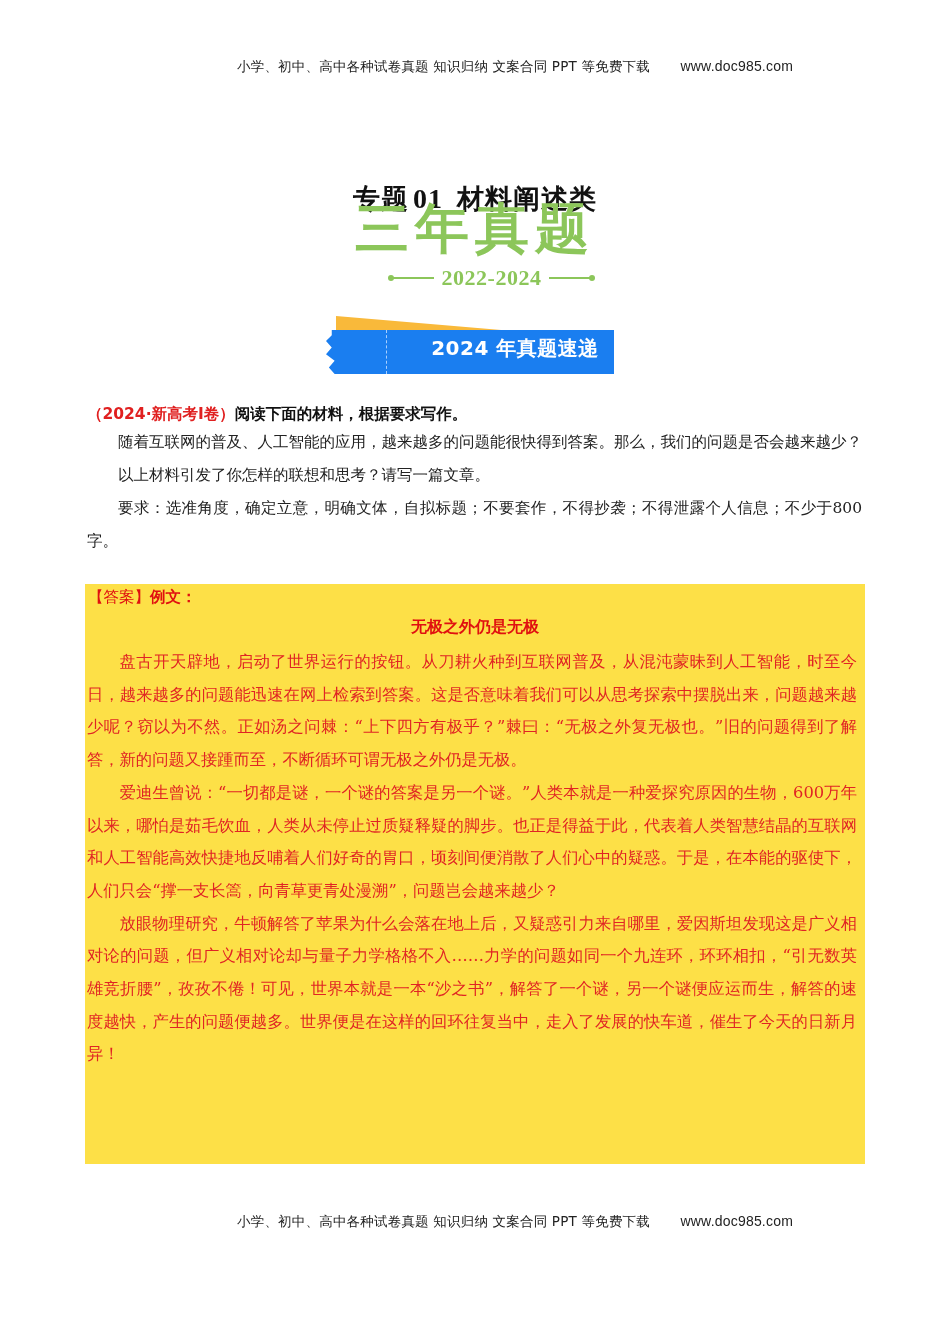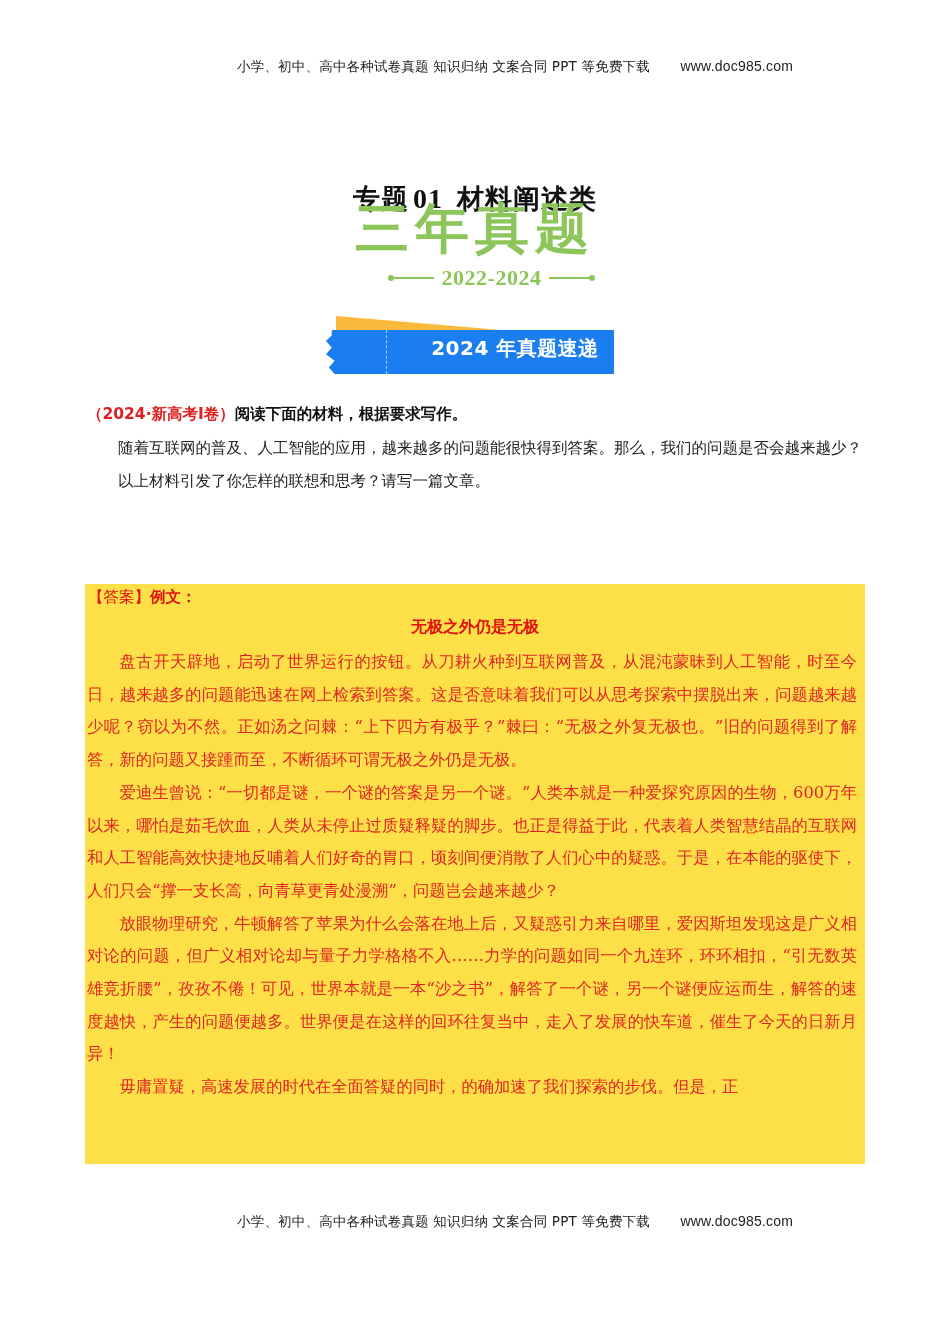--- a/index.html
+++ b/index.html
@@ -61,21 +61,21 @@
     letter-spacing: 0.5px;
   }
 
   .question { position: absolute; top: 402px; left: 87px; width: 775px; }
   .question .q-head { font-family: "DejaVu Sans", "Liberation Sans", sans-serif; font-weight: bold; font-size: 15.5px; line-height: 24px; }
   .question .q-head .src { color: #e02020; }
   .question .q-head .ins { color: #111; }
   .question p {
     font-size: 15.5px; line-height: 33px; text-indent: 2em; color: #222; text-align: justify;
   }
-  .question p.first { margin-top: 6px; }
+  .question p.first { }
 
   .answer-box {
     position: absolute; top: 584px; left: 85px; width: 780px; height: 580px; background: #fde047;
     overflow: hidden;
   }
   .answer-box .a-head { position: absolute; top: 3px; left: 3px; font-size: 15.5px; color: #e01010; }
   .answer-box .a-head .bold { font-family: "DejaVu Sans", "Liberation Sans", sans-serif; font-weight: bold; }
   .answer-box .essay-title {
     position: absolute; top: 33px; left: 0; width: 780px; text-align: center;
     font-family: "DejaVu Sans", "Liberation Sans", sans-serif; font-weight: bold; font-size: 16px; color: #e01010;
@@ -113,31 +113,31 @@
   <div class="dash"></div>
   <div class="label">2024 年真题速递</div>
 </div>
 
 <div class="question">
   <div class="q-head">
     <span class="src">（2024·新高考Ⅰ卷）</span><span class="ins">阅读下面的材料，根据要求写作。</span>
   </div>
   <p class="first">随着互联网的普及、人工智能的应用，越来越多的问题能很快得到答案。那么，我们的问题是否会越来越少？</p>
   <p>以上材料引发了你怎样的联想和思考？请写一篇文章。</p>
+  <p>要求：选准角度，确定立意，明确文体，自拟标题；不要套作，不得抄袭；不得泄露个人信息；不少于800字。</p>
 </div>
 
 <div class="answer-box">
   <div class="a-head">
     <span>【答案】</span><span class="bold">例文：</span>
   </div>
   <div class="essay-title">无极之外仍是无极</div>
   <div class="essay">
     <p>盘古开天辟地，启动了世界运行的按钮。从刀耕火种到互联网普及，从混沌蒙昧到人工智能，时至今日，越来越多的问题能迅速在网上检索到答案。这是否意味着我们可以从思考探索中摆脱出来，问题越来越少呢？窃以为不然。正如汤之问棘：“上下四方有极乎？”棘曰：“无极之外复无极也。”旧的问题得到了解答，新的问题又接踵而至，不断循环可谓无极之外仍是无极。</p>
     <p>爱迪生曾说：“一切都是谜，一个谜的答案是另一个谜。”人类本就是一种爱探究原因的生物，600万年以来，哪怕是茹毛饮血，人类从未停止过质疑释疑的脚步。也正是得益于此，代表着人类智慧结晶的互联网和人工智能高效快捷地反哺着人们好奇的胃口，顷刻间便消散了人们心中的疑惑。于是，在本能的驱使下，人们只会“撑一支长篙，向青草更青处漫溯”，问题岂会越来越少？</p>
     <p>放眼物理研究，牛顿解答了苹果为什么会落在地上后，又疑惑引力来自哪里，爱因斯坦发现这是广义相对论的问题，但广义相对论却与量子力学格格不入……力学的问题如同一个九连环，环环相扣，“引无数英雄竞折腰”，孜孜不倦！可见，世界本就是一本“沙之书”，解答了一个谜，另一个谜便应运而生，解答的速度越快，产生的问题便越多。世界便是在这样的回环往复当中，走入了发展的快车道，催生了今天的日新月异！</p>
-    <p>毋庸置疑，高速发展的时代在全面答疑的同时，的确加速了我们探索的步伐。但是，正</p>
   </div>
 </div>
 
 <div class="page-footer">
   <span>小学、初中、高中各种试卷真题  知识归纳  文案合同  PPT 等免费下载</span>
   <span class="url">www.doc985.com</span>
 </div>
 
 </body></html>

